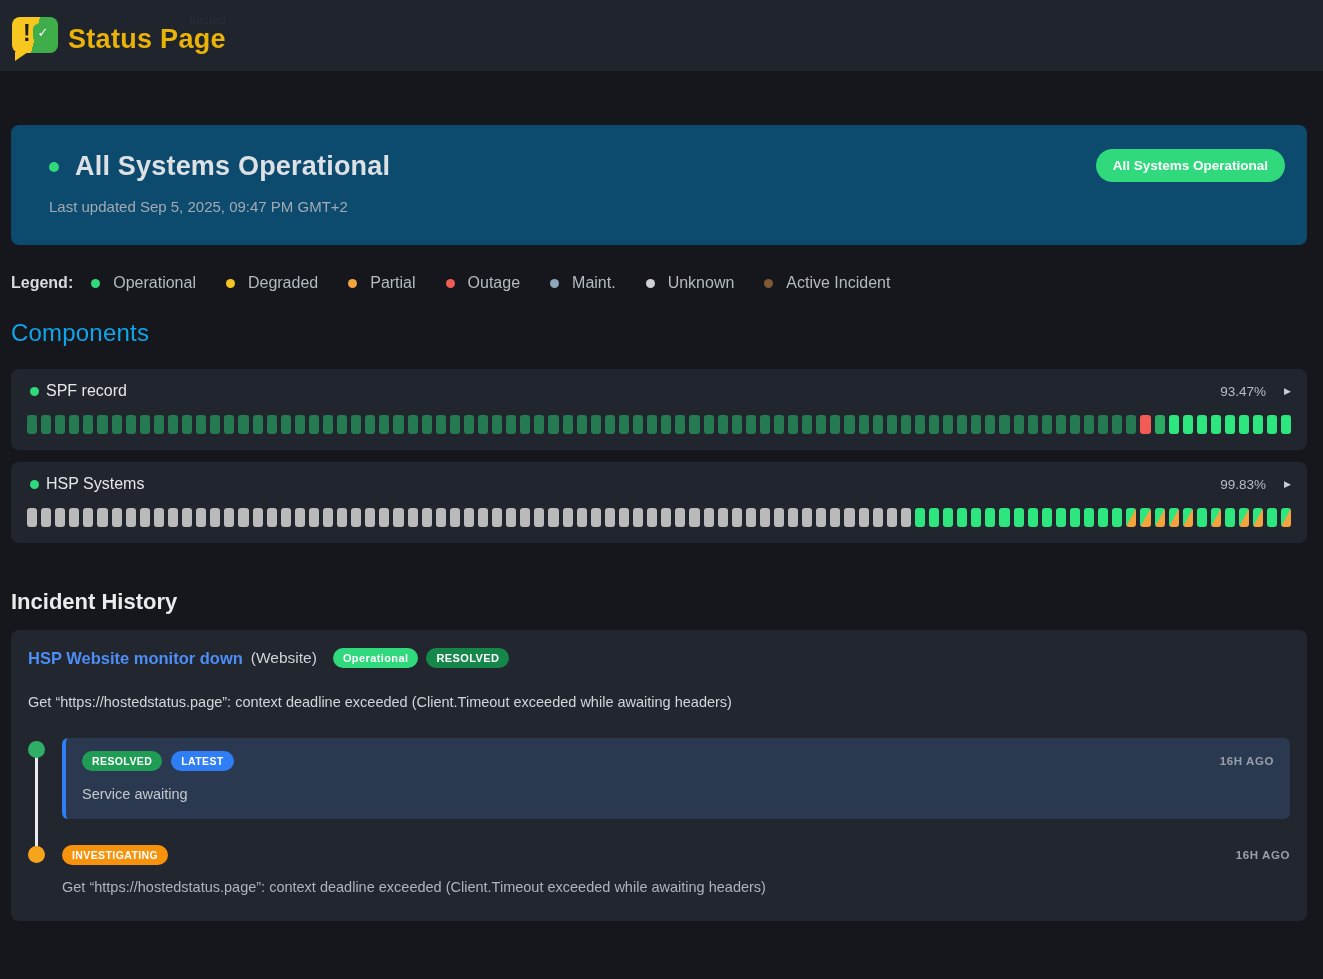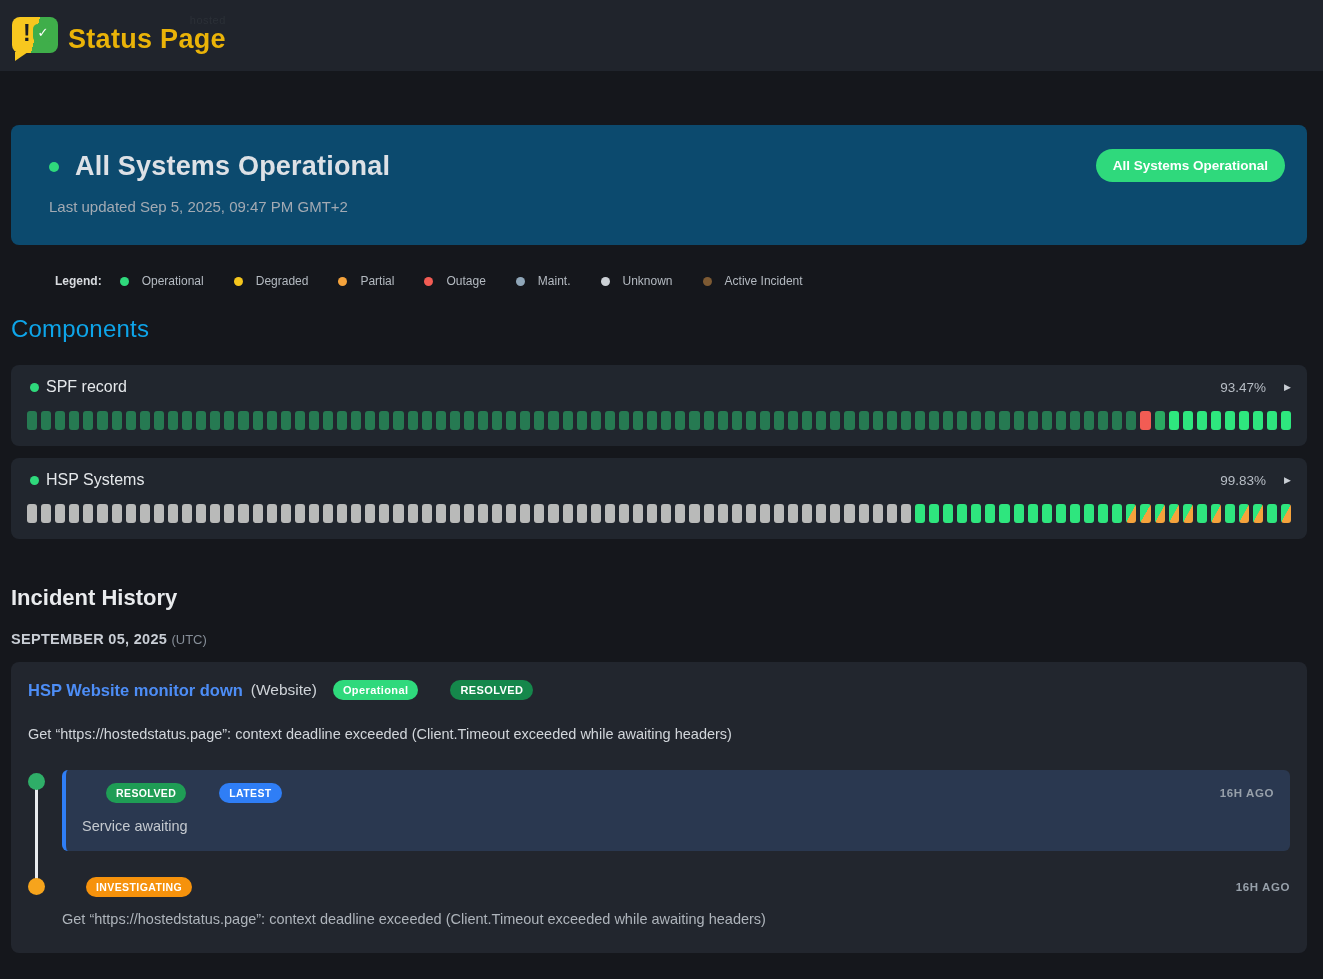--- a/index.html
+++ b/index.html
@@ -61,21 +61,21 @@
   .banner-title-row { display:flex; align-items:center; }
   .status-dot { width:10px; height:10px; border-radius:50%; background:#2fd97c; margin:0 16px 0 14px; flex:none; }
   .banner-title { font-size:27px; font-weight:bold; color:#dde1e6; letter-spacing:.2px; }
   .banner-sub { margin:16px 0 0 14px; font-size:15px; color:#a3aab3; }
   .banner-pill {
     position:absolute; right:22px; top:24px;
     background:#2fd97c; color:#ffffff; font-weight:bold; font-size:13.5px;
     padding:9px 17px; border-radius:999px;
   }
   
-  .legend { margin-top:29px; display:flex; align-items:center; font-size:12px; color:#b4bac1;margin-left:44px; }
+  .legend { margin-top:29px; display:flex; align-items:center; font-size:16px; color:#b4bac1; }
   .legend-label { font-weight:bold; color:#d8dbdf; margin-right:18px; }
   .legend-item { display:flex; align-items:center; margin-right:30px; }
   .legend-dot { width:9px; height:9px; border-radius:50%; margin-right:13px; flex:none; }
   
   .section-heading { margin-top:27px; font-size:24px; font-weight:normal; color:#0ea5e9; letter-spacing:.2px; }
   .component-card {
     margin-top:22px; background:#21262e; border-radius:8px;
     padding:13px 16px 16px;
   }
   .component-card + .component-card { margin-top:12px; }
@@ -93,21 +93,21 @@
   .incident-date .utc { font-weight:normal; font-size:13px; color:#868e98; letter-spacing:0; }
   .incident-card {
     margin-top:15px; background:#22262e; border-radius:8px;
     padding:18px 17px 26px; 
   }
   .incident-title-row { display:flex; align-items:center; flex-wrap:wrap; gap:8px; }
   .incident-link { font-size:16.5px; font-weight:bold; color:#4d8df6; text-decoration:none; cursor:pointer; }
   .incident-title-suffix { font-size:15.5px; color:#cfd3d8; }
   .badge {
     display:inline-block; padding:4px 10px; border-radius:999px;
-    color:#fff; font-size:10.5px; font-weight:bold; letter-spacing:.4px;margin-left:24px;
+    color:#fff; font-size:10.5px; font-weight:bold; letter-spacing:.4px;
   }
   .badge.soft { font-size:11px; }
   .incident-meta { margin-top:9px; font-size:13.5px; color:#8f97a1; }
   .incident-meta .meta-comp { color:#c6ccd2; font-weight:bold; }
   .incident-desc { margin-top:26px; font-size:14.5px; color:#d2d6db; }
   
   .timeline { position:relative; margin-top:28px; }
   .t-line { position:absolute; left:7px; top:18px; bottom:48px; width:3px; background:#e9ebee; }
   .t-row { display:flex; align-items:flex-start; }
   .t-row + .t-row { margin-top:24px; }
@@ -386,24 +386,20 @@
           <span class="bar" style="background:#2ee67e"></span>
           <span class="bar" style="background:linear-gradient(to bottom right,#2ee67e 49.5%,#f5a33c 50.5%)"></span>
           <span class="bar" style="background:linear-gradient(to bottom right,#2ee67e 49.5%,#f5a33c 50.5%)"></span>
           <span class="bar" style="background:#2ee67e"></span>
           <span class="bar" style="background:linear-gradient(to bottom right,#2ee67e 49.5%,#f5a33c 50.5%)"></span>
         </div>
       </section>
     </div>
 
   <h2 class="incident-heading">Incident History</h2>
-  <div class="incident-date">
-    <span>SEPTEMBER 05, 2025</span>
-    <span class="utc">(UTC)</span>
-  </div>
 
   <section class="incident-card">
     <div class="incident-title-row">
       <a class="incident-link">HSP Website monitor down</a>
       <span class="incident-title-suffix">(Website)</span>
       <span class="badge soft" style="margin-left: 8px; background: rgb(47, 217, 124);">Operational</span>
       <span class="badge soft" style="background: rgb(21, 135, 75);">RESOLVED</span>
     </div>
     <div class="incident-desc">Get “https://hostedstatus.page”: context deadline exceeded (Client.Timeout exceeded while awaiting headers)</div>
 

